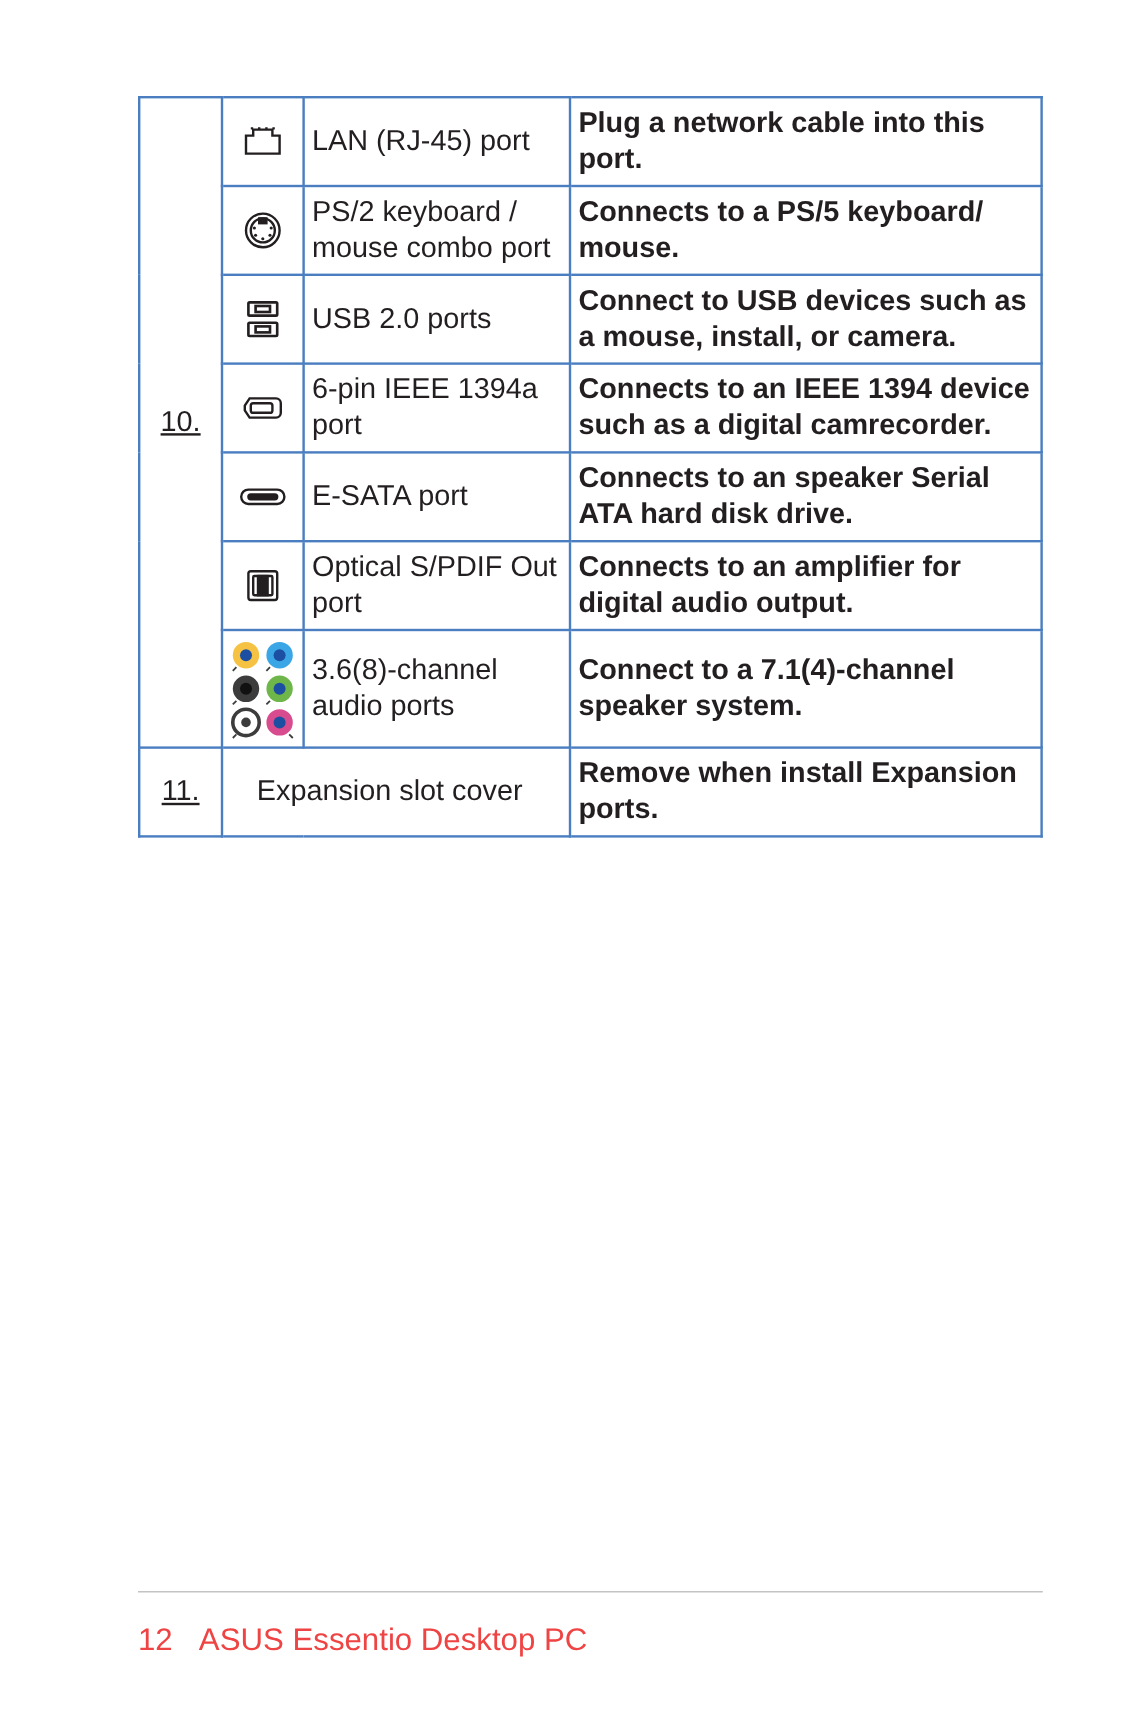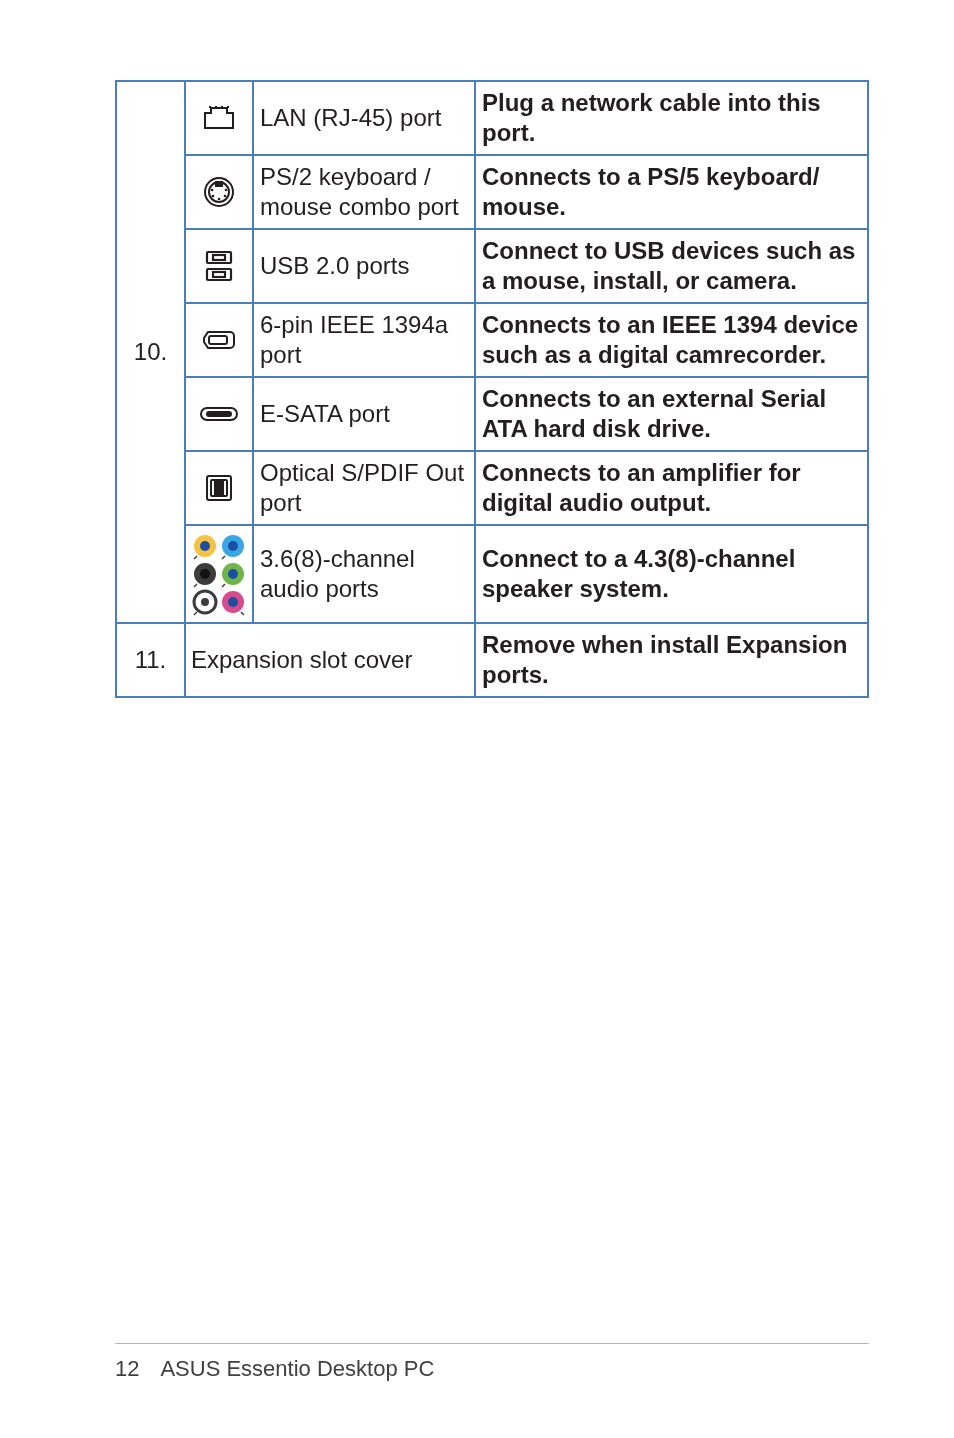--- a/index.html
+++ b/index.html
@@ -26,20 +26,21 @@
     border: 2px solid #4a7ec0;
     vertical-align: middle;
     font-size: 24px;
     line-height: 1.25;
     padding: 6px 6px;
   }
   td.idx {
     width: 69px;
     text-align: center;
     font-size: 24px;
+    text-decoration: underline;
   }
   td.iconcell {
     width: 68px;
     text-align: center;
     padding: 4px 2px;
   }
   td.iconcell svg { display: block; margin: 0 auto; }
   td.namecell {
     width: 222px;
     padding-left: 10px;
@@ -48,23 +49,23 @@
     padding-left: 4px;
     padding-right: 6px;
     font-weight: bold;
   }
   .footer {
     position: absolute;
     left: 115px;
     right: 85px;
     bottom: 56px;
     border-top: 1px solid #b5b5b5;
-    padding-top: 12px;
-    font-size: 22px;
-    color: #404040;
+    padding-top: 24px;
+    font-size: 26px;
+    color: #ef4444;
   }
   .footer .pn { display: inline-block; margin-right: 16px; }
 </style>
 </head>
 <body>
 
 <div class="page">
 
   <table class="main">
 
@@ -131,21 +132,21 @@
     <tr>
       <td class="iconcell">
         <svg width="40" height="18" viewBox="0 0 40 18">
           <g fill="none" stroke="#231f20" stroke-width="2">
             <rect x="2" y="3" width="36" height="12" rx="6"></rect>
             <rect x="8" y="7" width="24" height="4" rx="2" fill="#231f20"></rect>
           </g>
         </svg>
       </td>
       <td class="namecell">E-SATA port</td>
-      <td class="desccell">Connects to an external Serial ATA hard disk drive.</td>
+      <td class="desccell">Connects to an speaker Serial ATA hard disk drive.</td>
     </tr>
     <tr>
       <td class="iconcell">
         <svg width="28" height="28" viewBox="0 0 28 28">
           <g fill="none" stroke="#231f20" stroke-width="2">
             <rect x="2" y="2" width="24" height="24" rx="2"></rect>
             <rect x="6" y="6" width="16" height="16" rx="1"></rect>
             <rect x="10" y="6" width="8" height="16" fill="#231f20"></rect>
           </g>
         </svg>
@@ -182,26 +183,26 @@
             <line x1="6" y1="24" x2="3" y2="27"></line>
                 <line x1="34" y1="24" x2="31" y2="27"></line>
             <line x1="6" y1="52" x2="3" y2="55"></line>
                 <line x1="34" y1="52" x2="31" y2="55"></line>
             <line x1="6" y1="80" x2="3" y2="83"></line>
                 <line x1="50" y1="80" x2="53" y2="83"></line>
           </g>
         </svg>
       </td>
       <td class="namecell">3.6(8)-channel audio ports</td>
-      <td class="desccell">Connect to a 4.3(8)-channel speaker system.</td>
+      <td class="desccell">Connect to a 7.1(4)-channel speaker system.</td>
     </tr>
 
     <tr>
       <td class="idx">11.</td>
-      <td colspan="2" style="padding-left:5px;">Expansion slot cover</td>
+      <td colspan="2" style="padding-left:28px;">Expansion slot cover</td>
       <td class="desccell">Remove when install Expansion ports.</td>
     </tr>
   </tbody>
     </table>
 
   <div class="footer">
     <span class="pn">12</span>
     <span>ASUS Essentio Desktop PC</span>
   </div>
 </div>

